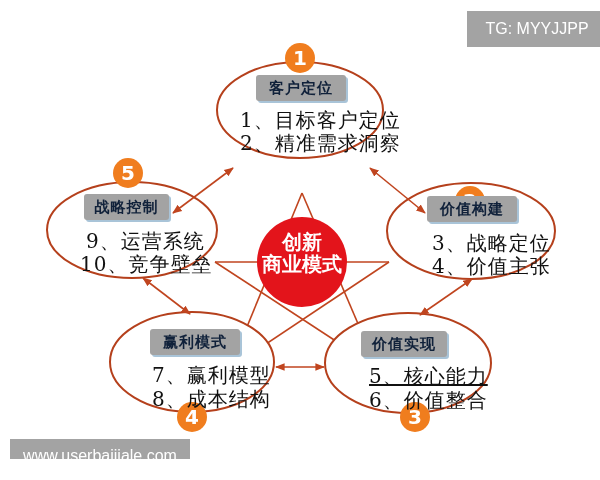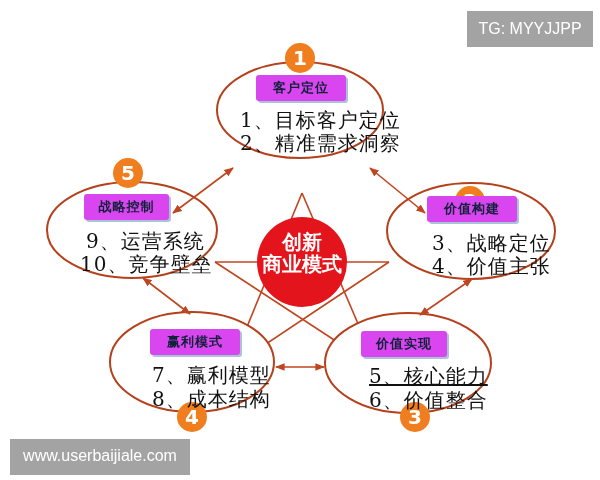--- a/index.html
+++ b/index.html
@@ -1,20 +1,20 @@
 <!DOCTYPE html>
 <html><head>
 <meta charset="utf-8">
 <style>
   html, body { margin:0; padding:0; background:#ffffff; }
   body { width:600px; height:480px; position:relative; overflow:hidden;
          font-family: "DejaVu Serif", "Liberation Serif", serif; }
   #diagram { position:absolute; left:0; top:0; width:600px; height:480px; }
   .label-box { position:absolute; height:26px; line-height:26px; text-align:center;
-               background:#d946ef; color:#10213a; font-weight:bold; font-size:13px;
+               background:#a3a3a3; color:#10213a; font-weight:bold; font-size:15px;
                font-family:"DejaVu Sans", "Liberation Sans", sans-serif;
                border-radius:3px; box-shadow:2px 2px 0 #a9c4d8; letter-spacing:1px; }
   .item-line { position:absolute; font-size:20px; color:#111; white-space:nowrap; letter-spacing:1px; }
   .badge { position:absolute; width:30px; height:30px; border-radius:50%;
            background:#f07d1e; color:#fff; font-weight:bold; font-size:20px;
            font-family:"DejaVu Sans", "Liberation Sans", sans-serif;
            text-align:center; line-height:30px; }
   .center-label { position:absolute; left:257px; top:231px; width:90px; text-align:center;
                   color:#fff; font-weight:bold; font-size:20px; line-height:22px;
                   font-family:"DejaVu Sans", "Liberation Sans", sans-serif; }
@@ -81,14 +81,14 @@
 <div class="badge" style="left:113px;top:158px;">5</div>
 <div class="label-box" style="left:84px;top:194px;width:85px;">战略控制</div>
 <div class="item-line" style="left:86px;top:228px;">9、运营系统</div>
 <div class="item-line" style="left:80px;top:251px;">10、竞争壁垒</div>
 
 <div class="center-label">
   <div>创新</div>
   <div>商业模式</div>
 </div>
 
-<div class="watermark" style="left:467px;top:11px;width:126px;height:36px;line-height:36px;text-align:center;">TG: MYYJJPP</div>
-<div class="watermark" style="left:10px;top:439px;width:180px;height:36px;line-height:34px;text-align:center;">www.userbaijiale.com</div>
+<div class="watermark" style="left:467px;top:11px;width:126px;height:36px;line-height:36px;text-align:center;padding-left:7px;">TG: MYYJJPP</div>
+<div class="watermark" style="left:10px;top:439px;width:180px;height:20px;line-height:34px;text-align:center;">www.userbaijiale.com</div>
 
 </body></html>

